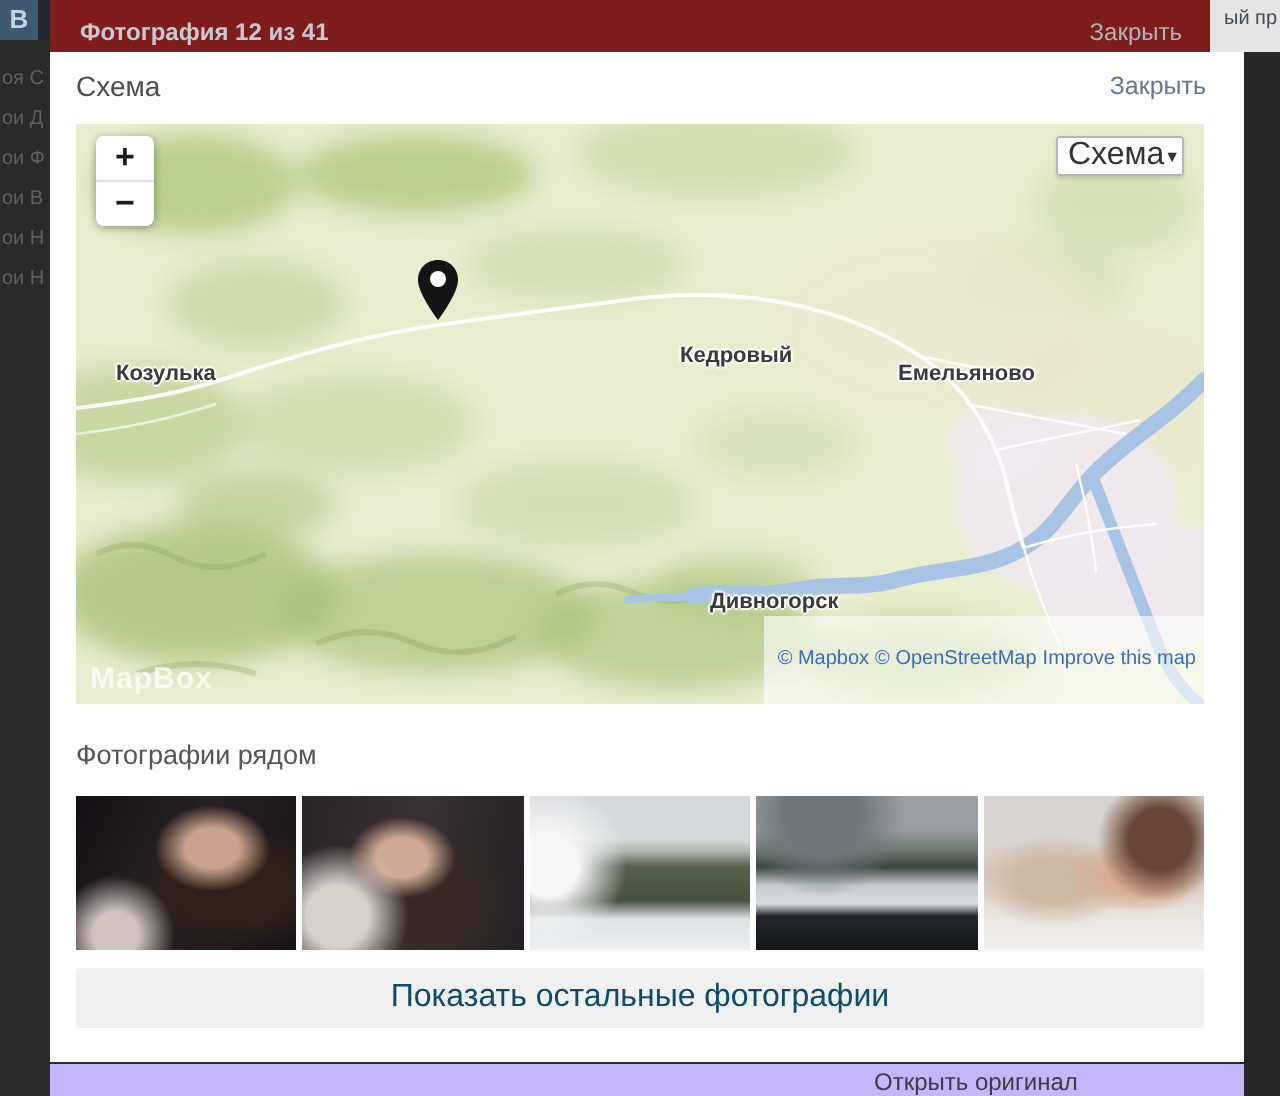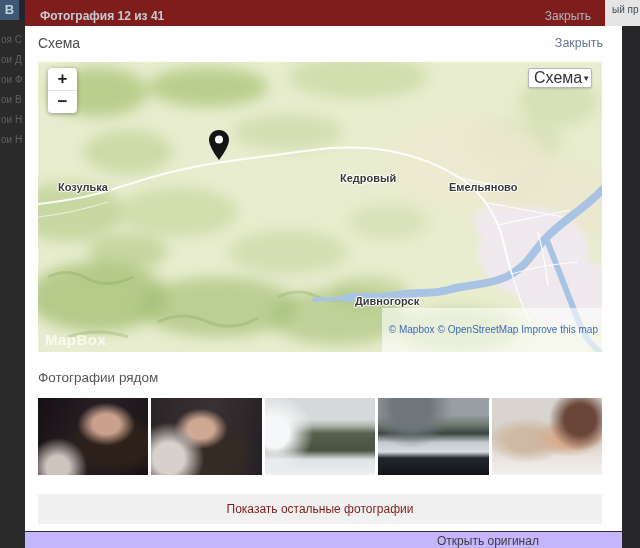--- a/index.html
+++ b/index.html
@@ -83,23 +83,23 @@
     linear-gradient(180deg, #d6d9db 0 28%, #aeb5ac 36%, #55604e 46%, #475240 68%, #dfe3e6 80%, #edeff1 100%);}
   .ph4{background:
     radial-gradient(circle at 30% 12%, #6e767c 0 18%, rgba(110,118,124,0) 40%),
     linear-gradient(180deg, #989ea4 0 22%, #717c74 34%, #3a453d 46%, #c5cbd1 58%, #d7dce1 70%, #22262c 78%, #131519 100%);}
   .ph5{background:
     radial-gradient(circle at 80% 28%, #6b4638 0 15%, rgba(107,70,56,0) 30%),
     radial-gradient(ellipse at 70% 52%, #d8ad92 0 16%, rgba(216,173,146,0) 33%),
     radial-gradient(ellipse at 32% 55%, #cdb9a4 0 18%, rgba(205,185,164,0) 38%),
     linear-gradient(180deg, #d9d4cf 0 30%, #d6ccc1 52%, #e8e3dd 76%, #f3f0ed 100%);}
 
-  .show-more{position:absolute;left:13px;top:468px;width:564px;height:30px;background:#f0f0f1;
+  .show-more{position:absolute;left:13px;top:458px;width:564px;height:30px;background:#f0f0f1;
     border-radius:2px;display:flex;align-items:center;justify-content:center;
-    font-size:12px;color:#7f1d1d;cursor:pointer;}
+    font-size:16px;color:#0c4a6e;cursor:pointer;}
 </style>
 </head>
 <body>
 
 <div class="vk-logo">В</div>
 <div class="vk-logo2">К</div>
 <div class="side-frags">
   <div class="frag">оя С</div>
   <div class="frag">ои Д</div>
   <div class="frag">ои Ф</div>

